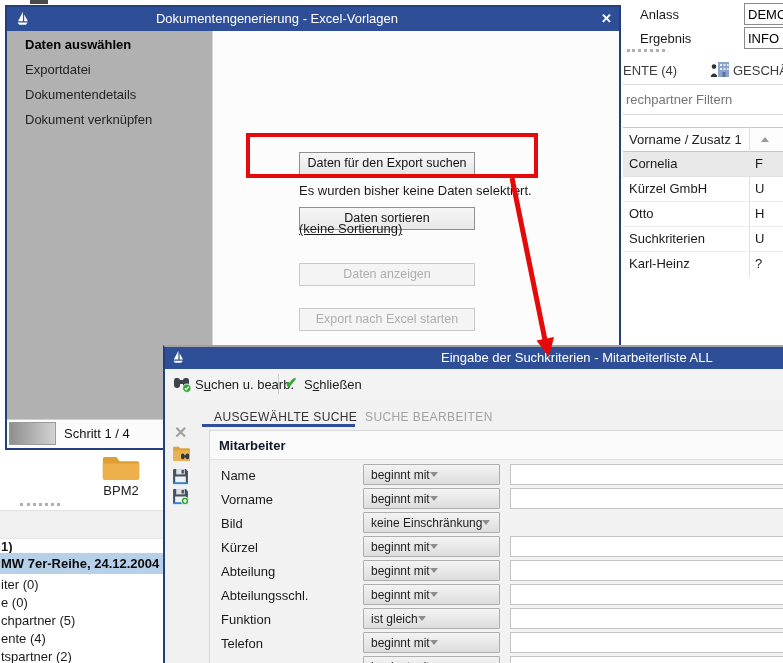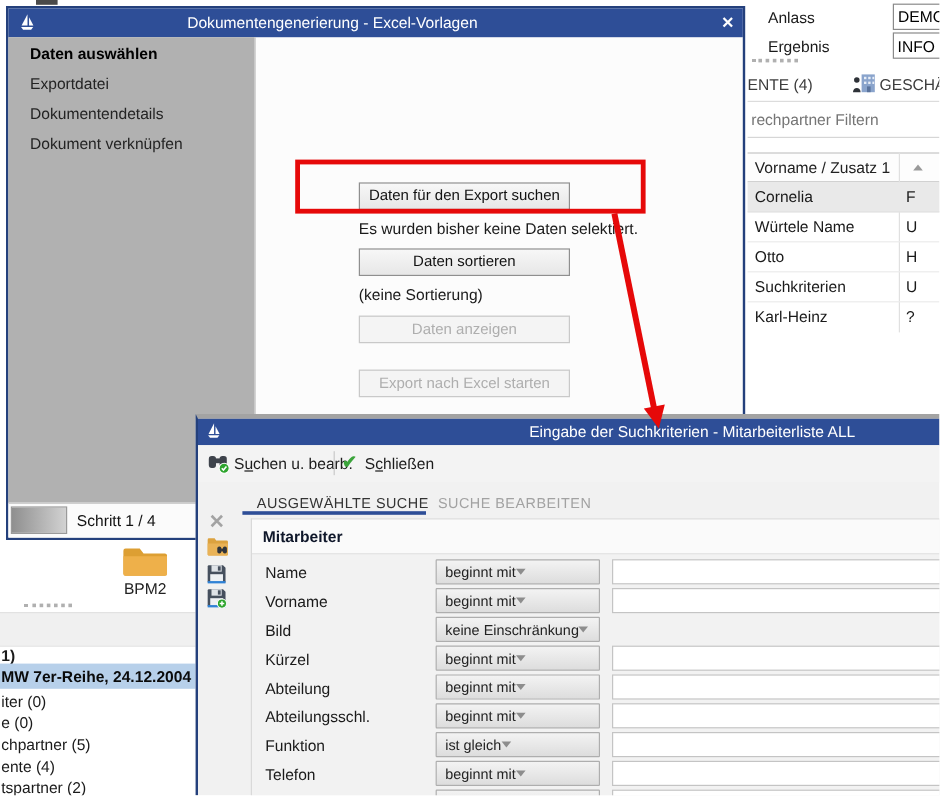--- a/index.html
+++ b/index.html
@@ -76,21 +76,21 @@
       <span class="abs" style="left:6px;top:4px;font-size:13px;color:#222;white-space:nowrap;">Vorname / Zusatz 1</span>
       <span class="sort-asc abs" style="left:132px;top:9px;"></span>
     </div>
     <div class="abs" style="left:126px;top:127px;width:1px;height:150px;background:#e0e0e0;"></div>
 
     <div class="abs" style="left:0;top:152px;width:180px;height:25px;background:#e9e9e9;border-bottom:1px solid #e2e2e2;">
       <span class="abs" style="left:6px;top:4px;font-size:13px;">Cornelia</span>
       <span class="abs" style="left:132px;top:4px;font-size:13px;">F</span>
     </div>
     <div class="abs" style="left:0;top:177px;width:160px;height:25px;border-bottom:1px solid #ececec;">
-      <span class="abs" style="left:6px;top:4px;font-size:13px;">Würtele Name</span>
+      <span class="abs" style="left:6px;top:4px;font-size:13px;">Kürzel GmbH</span>
       <span class="abs" style="left:132px;top:4px;font-size:13px;">U</span>
     </div>
     <div class="abs" style="left:0;top:202px;width:160px;height:25px;border-bottom:1px solid #ececec;">
       <span class="abs" style="left:6px;top:4px;font-size:13px;">Otto</span>
       <span class="abs" style="left:132px;top:4px;font-size:13px;">H</span>
     </div>
     <div class="abs" style="left:0;top:227px;width:160px;height:25px;border-bottom:1px solid #ececec;">
       <span class="abs" style="left:6px;top:4px;font-size:13px;">Suchkriterien</span>
       <span class="abs" style="left:132px;top:4px;font-size:13px;">U</span>
     </div>
@@ -140,31 +140,31 @@
     <div class="abs" style="left:0;top:24px;bottom:29px;width:206px;background:#b1b1b1;border-right:1px solid #d7d7d7;">
       <div class="abs" style="left:18px;top:6px;font-size:13px;font-weight:bold;color:#000;">Daten auswählen</div>
       <div class="abs" style="left:18px;top:31px;font-size:13px;color:#242424;">Exportdatei</div>
       <div class="abs" style="left:18px;top:56px;font-size:13px;color:#242424;">Dokumentendetails</div>
       <div class="abs" style="left:18px;top:81px;font-size:13px;color:#242424;">Dokument verknüpfen</div>
     </div>
 
     <button class="wbtn" style="top:145px;">Daten für den Export suchen</button>
     <div class="caption" style="top:176px;">Es wurden bisher keine Daten selektiert.</div>
     <button class="wbtn" style="top:200px;">Daten sortieren</button>
-    <div class="caption" style="top:231px;">(keine Sortierung)</div>
+    <div class="caption" style="top:214px;text-decoration:underline;">(keine Sortierung)</div>
     <button class="wbtn disabled" style="top:256px;" disabled="">Daten anzeigen</button>
     <button class="wbtn disabled" style="top:301px;" disabled="">Export nach Excel starten</button>
 
     <div class="abs" style="left:0;right:0;bottom:0;height:29px;background:#fbfbfb;border-top:1px solid #cfcfcf;">
       <div class="abs" style="left:2px;top:2px;width:47px;height:23px;background:linear-gradient(to right,#8f8f8f,#d2d2d2);border:1px solid #9a9a9a;"></div>
       <div class="abs" style="left:57px;top:6px;font-size:13px;color:#111;">Schritt 1 / 4</div>
     </div>
   </div>
 
-  <div class="abs" style="left:163px;top:345px;width:620px;height:318px;border-left:2px solid #24407c;border-top:4px solid #a3a3a3;background:#f1f1f1;">
+  <div class="abs" style="left:163px;top:345px;width:620px;height:318px;border-left:2px solid #24407c;border-top:2px solid #a3a3a3;background:#f1f1f1;">
     <div class="titlebar abs" style="left:0;top:0;right:0;height:22px;">
       <span class="abs" style="left:6px;top:3px;">
         <svg width="14" height="14" viewBox="0 0 14 14">
           <path d="M7.4 0.8 V9.6 H2.8 Z" fill="#fff"></path>
           <path d="M8.6 9.6 V3.2 L12 9.6 Z" fill="#fff"></path>
           <path d="M2.4 10.8 h9.4 l-1.6 2 h-6.2 Z" fill="#fff"></path>
         </svg>
       </span>
       <div class="abs" style="left:276px;top:3px;font-size:13px;color:#fff;white-space:nowrap;">Eingabe der Suchkriterien - Mitarbeiterliste ALL</div>
     </div>

